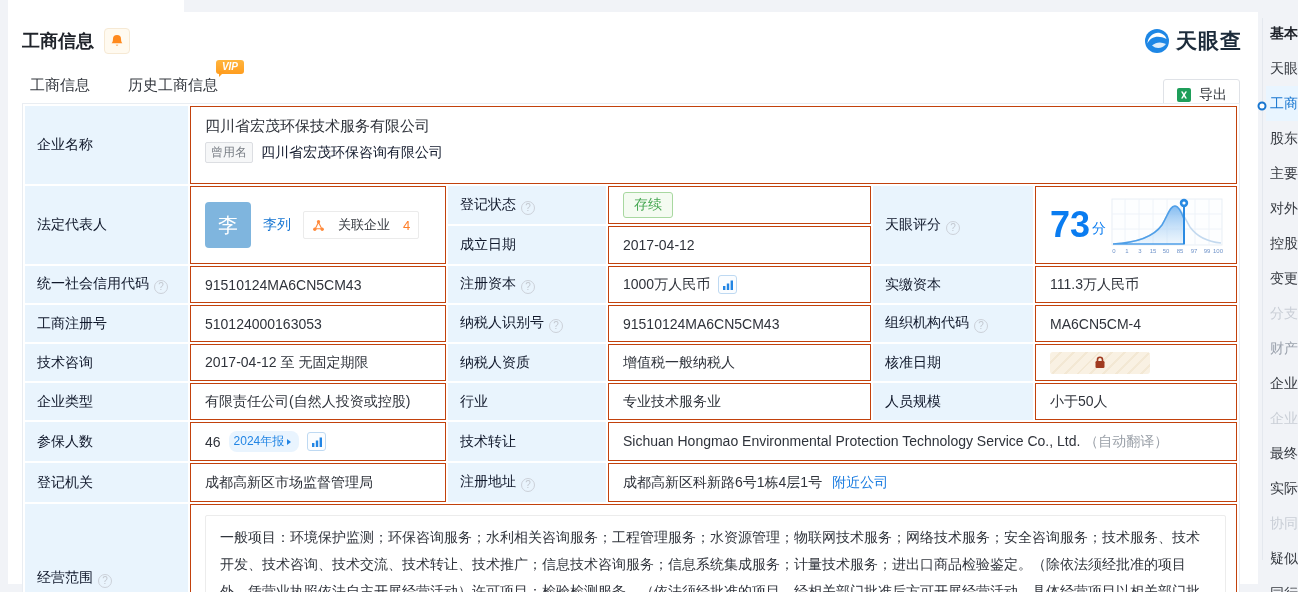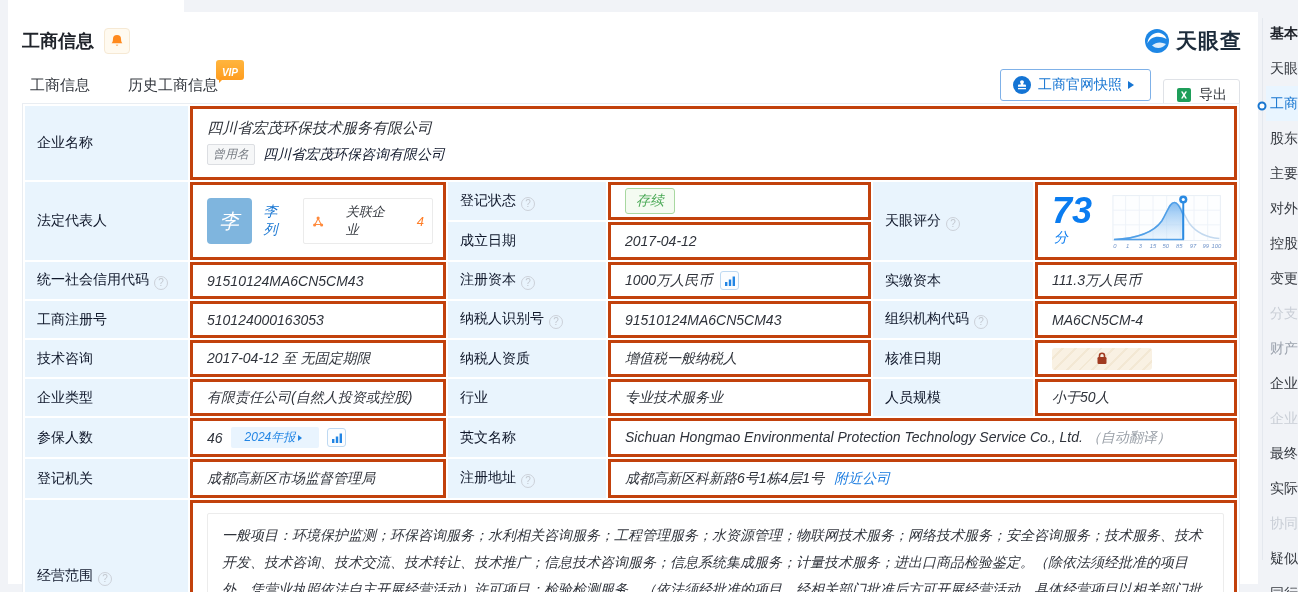--- a/index.html
+++ b/index.html
@@ -12,61 +12,61 @@
   .card-header { position:absolute; left:14px; top:12px; right:16px; height:34px; display:flex; align-items:center; }
   .page-title { font-size:18px; font-weight:bold; color:#20242b; }
   .bell-badge { margin-left:10px; width:26px; height:26px; background:#fffaf0; border:1px solid #f6e9d4; border-radius:4px; display:flex; align-items:center; justify-content:center; cursor:pointer; }
   .brand { margin-left:auto; display:flex; align-items:center; gap:6px;text-align:right; }
   .brand-text { font-size:21px; font-weight:bold; color:#1c2b3a; letter-spacing:1px; }
 
   
   .tabs-row { position:absolute; left:22px; top:56px; right:18px; height:40px; display:flex; align-items:center; }
   .tab { position:relative; font-size:15px; color:#34383f; margin-right:38px; padding:8px 0 14px 0; cursor:pointer; }
   .tab.active::after { content:""; position:absolute; left:0; right:0; bottom:0; height:3px; background:#2b7fd4; border-radius:2px; }
-  .vip-badge { position:absolute; top:-8px; right:-26px; background:linear-gradient(180deg,#ffb53e,#ff9d1f); color:#fff; font-size:10px; font-weight:bold; font-style:italic; padding:7px 6px 2px 6px; border-radius:3px; }
+  .vip-badge { position:absolute; top:-8px; right:-26px; background:linear-gradient(180deg,#ffb53e,#ff9d1f); color:#fff; font-size:10px; font-weight:bold; font-style:italic; padding:1px 6px 2px 6px; border-radius:3px; }
   .vip-badge::after { content:""; position:absolute; left:3px; bottom:-3px; border:3px solid transparent; border-top-color:#ff9d1f; border-left-color:#ff9d1f; }
   .actions { margin-left:auto; display:flex; align-items:center; gap:12px; padding-bottom:6px; }
   .btn { height:32px; display:flex; align-items:center; background:#fff; border-radius:3px; font-size:14px; padding:0 12px; cursor:pointer; }
   .btn-snapshot { border:1px solid #7fb1e8; color:#1775d2; }
   .btn-snapshot .arrow { margin-left:6px; width:0; height:0; border:4px solid transparent; border-left:6px solid #1775d2; }
   .btn-export { border:1px solid #dfe2e7; color:#33373d;margin-top:20px; }
   .btn .ic { margin-right:7px; display:flex; }
 
   
   .info-table { position:absolute; left:14px; top:91px; width:1218px; border:1px solid #e9edf2; border-collapse:separate; border-spacing:2px; background:#fff; table-layout:fixed; }
   .info-table td { font-size:14px; vertical-align:middle; }
   td.lbl { background:#e9f4fd; color:#0f172a; padding:0 8px 0 12px; }
-  td.val { background:#fff; color:#2f333b; padding:0 10px 0 14px; border:3px solid #c2410c;font-style:italic; }
+  td.val { background:#fff; color:#2f333b; padding:0 10px 0 14px; border:1px solid #c2410c; }
   .help { display:inline-block; width:14px; height:14px; border:1px solid #ccd1d9; border-radius:50%; color:#c3c8d0; font-size:10px; line-height:12px; text-align:center; margin-left:5px; vertical-align:-2px; cursor:pointer; }
   .help::before { content:"?"; }
 
   .cname { font-size:15px; color:#2c3038; font-weight:500; margin:10px 0 6px 0; }
-  .former-line { display:flex; align-items:center; margin-bottom:12px; }
+  .former-line { display:flex; align-items:center; margin-bottom:20px; }
   .former-tag { font-size:12px; color:#787d84; background:#f6f7f8; border:1px solid #dcdee2; border-radius:2px; padding:1px 5px; margin-right:8px; }
   .former-name { font-size:14px; color:#0f172a; }
 
   .person { display:flex; align-items:center; }
   .avatar { width:46px; height:46px; background:#7fb5de; color:#fff; border-radius:4px; font-size:20px; display:flex; align-items:center; justify-content:center; }
   .person-name { color:#1775d2; font-size:14px; margin:0 12px 0 12px; cursor:pointer; }
-  .related-badge { display:flex; align-items:center; gap:22px; border:1px solid #ebebeb; border-radius:2px; padding:4px 8px; cursor:pointer; }
+  .related-badge { display:flex; align-items:center; gap:13px; border:1px solid #ebebeb; border-radius:2px; padding:4px 8px; cursor:pointer; }
   .related-label { font-size:13px; color:#34383f; }
   .related-count { font-size:13px; color:#ff7e28; }
 
   .status-badge { display:inline-block; background:#f4fbf1; border:1px solid #a8d8a0; color:#48a854; font-size:14px; padding:3px 10px; border-radius:3px; }
 
   .score-wrap { display:flex; align-items:center; gap:4px; }
   .score-num { font-size:36px; font-weight:bold; color:#0a7cf0; line-height:1; }
   .score-unit { font-size:14px; color:#0a7cf0; vertical-align:4px; margin-left:2px; }
 
   .cap-line { display:flex; align-items:center; gap:8px; }
   .trend-icon { width:19px; height:19px; border:1px solid #bed9f2; background:#fbfdff; border-radius:3px; display:flex; align-items:center; justify-content:center; cursor:pointer; }
 
   .lock-box { position:relative; width:100px; height:22px; border-radius:3px; background:repeating-linear-gradient(135deg, #f9f1e3 0 7px, #f3e8d4 7px 9px); display:flex; align-items:center; justify-content:center; cursor:pointer; }
 
-  .report-badge { display:inline-flex; align-items:center; background:#e9f4fe; color:#2285e4; font-size:12px; padding:2px 14px; border-radius:2px; cursor:pointer; }
+  .report-badge { display:inline-flex; align-items:center; background:#e9f4fe; color:#2285e4; font-size:12px; padding:2px 5px; border-radius:8px; cursor:pointer; }
   .report-badge::after { content:""; margin-left:3px; border:3px solid transparent; border-left:4px solid #2285e4; }
 
   .grey-note { color:#9aa0a8; margin-left:4px; }
   .near-link { color:#1b7ce0; margin-left:10px; cursor:pointer; }
 
   .scope-box { margin:10px 0; border:1px solid #ececec; border-radius:2px; padding:8px 14px; line-height:27px; font-size:14px; color:#30343c; }
 
   
   .side-divider { position:absolute; left:1262px; top:18px; width:1px; height:542px; background:#e4e8ee; }
   .sidebar { position:absolute; left:1266px; top:16px; width:60px; background:transparent; }
@@ -105,30 +105,20 @@
 
     <div class="tabs-row">
       <span class="tab active">
         <span>工商信息</span>
       </span>
       <span class="tab">
         <span>历史工商信息</span>
         <span class="vip-badge">VIP</span>
       </span>
       <span class="actions">
-        <span class="btn btn-snapshot">
-          <span class="ic">
-            <svg width="18" height="18" viewBox="0 0 18 18">
-                <circle cx="9" cy="9" r="9" fill="#1474d4"></circle>
-                <path d="M9 4.2c-1.1 0-1.9.8-1.9 1.8 0 .7.3 1.2.7 1.6v1H6.2c-.7 0-1.2.5-1.2 1.2v1h8v-1c0-.7-.5-1.2-1.2-1.2h-1.6v-1c.4-.4.7-.9.7-1.6 0-1-.8-1.8-1.9-1.8zM5 12h8v1.3H5z" fill="#fff"></path>
-              </svg>
-          </span>
-          <span>工商官网快照</span>
-          <span class="arrow"></span>
-        </span>
         <span class="btn btn-export">
           <span class="ic">
             <svg width="16" height="16" viewBox="0 0 16 16">
                 <rect x="1" y="1" width="14" height="14" rx="2" fill="#1e9e5a"></rect>
                 <path d="M5 4.5h1.8L8 6.8 9.2 4.5H11L8.9 8l2.1 3.5H9.2L8 9.2l-1.2 2.3H5L7.1 8z" fill="#fff"></path>
               </svg>
           </span>
           <span>导出</span>
         </span>
       </span>
@@ -269,21 +259,21 @@
             <span class="report-badge">2024年报</span>
             <span class="trend-icon">
               <svg width="12" height="12" viewBox="0 0 12 12">
                     <rect x="1" y="7" width="2.4" height="4" fill="#2285e4"></rect>
                     <rect x="4.8" y="4.5" width="2.4" height="6.5" fill="#2285e4"></rect>
                     <rect x="8.6" y="1.5" width="2.4" height="9.5" fill="#2285e4"></rect>
                   </svg>
             </span>
           </div>
         </td>
-        <td class="lbl"><span>英文名称</span></td>
+        <td class="lbl"><span>技术转让</span></td>
         <td class="val" colspan="3">
           <span>Sichuan Hongmao Environmental Protection Technology Service Co., Ltd.</span><span class="grey-note">（自动翻译）</span>
         </td>
       </tr>
       <tr style="height:39px">
         <td class="lbl"><span>登记机关</span></td>
         <td class="val">成都高新区市场监督管理局</td>
         <td class="lbl"><span>注册地址</span><span class="help"></span></td>
         <td class="val" colspan="3">
           <span>成都高新区科新路6号1栋4层1号</span><span class="near-link">附近公司</span>

